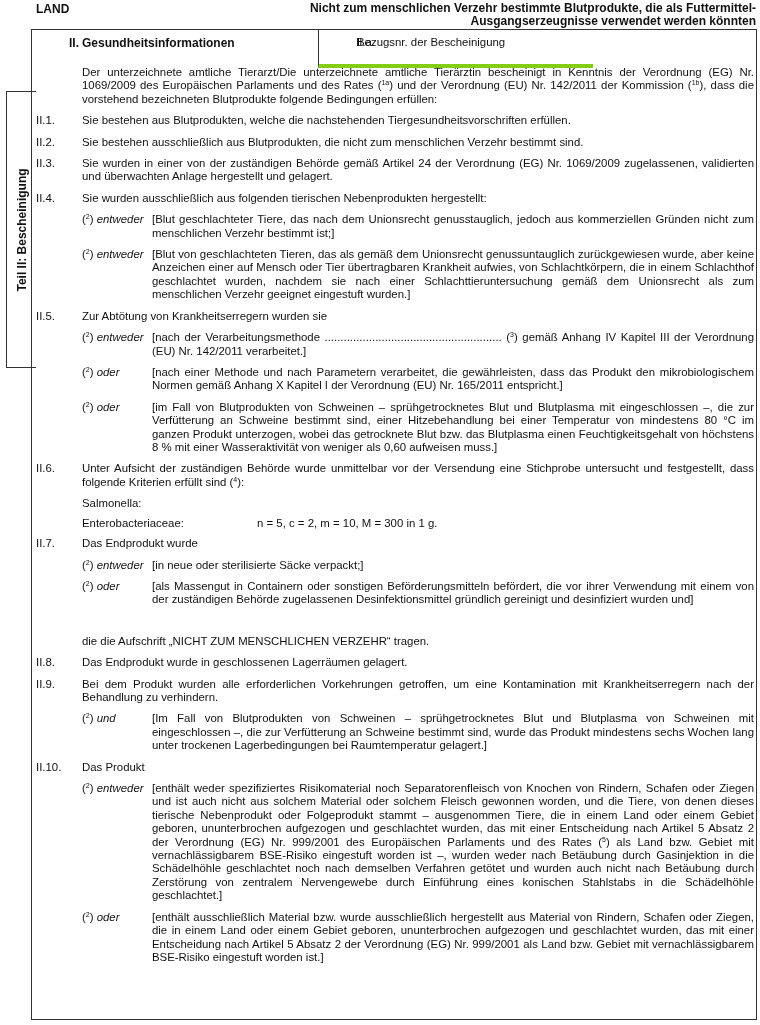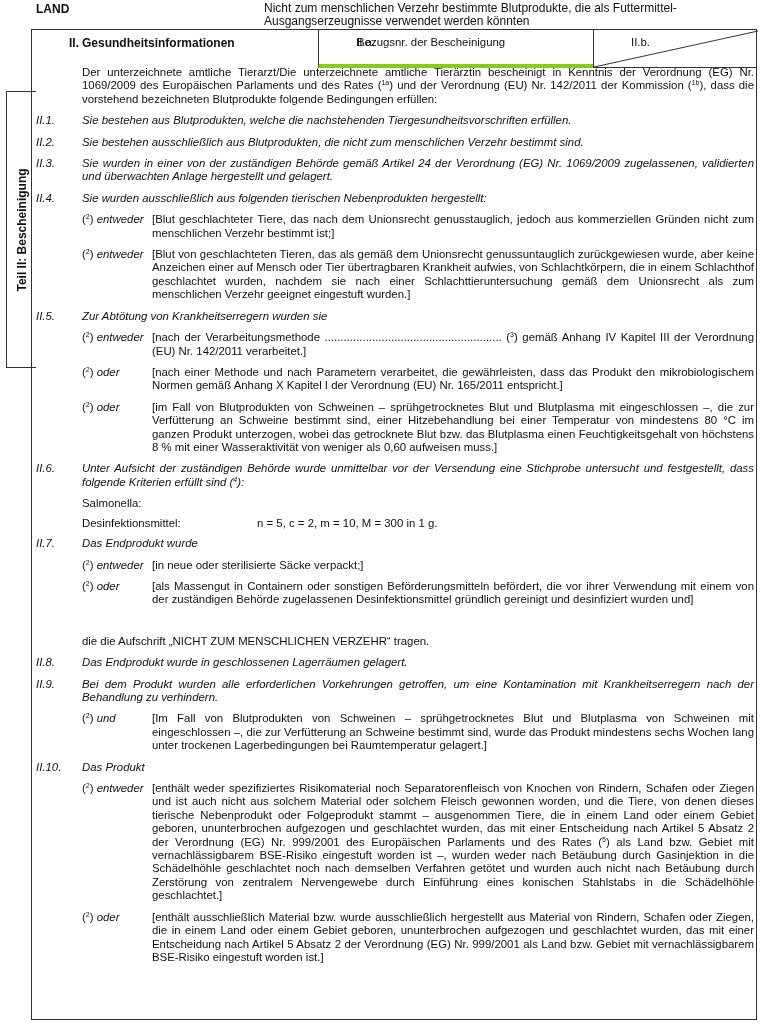--- a/index.html
+++ b/index.html
@@ -1,22 +1,22 @@
 <!DOCTYPE html>
 <html><head>
 <meta charset="utf-8">
 <style>
   html, body { margin: 0; padding: 0; background: #ffffff; }
   body {
     width: 760px; height: 1025px; position: relative; overflow: hidden;
     font-family: "Liberation Sans", sans-serif; color: #111; font-size: 11.4px;
   }
   .top-land { position: absolute; left: 36px; top: 2px; font-weight: bold; font-size: 12px; }
-  .top-title { position: absolute; right: 16px; top: 2px; width: 480px; 
-    font-weight: normal; font-size: 12px; line-height: 13px; }
+  .top-title { position: absolute; right: 4px; top: 2px; width: 480px; text-align: right;
+    font-weight: bold; font-size: 12px; line-height: 13px; }
   .frame { position: absolute; left: 31px; top: 29px; width: 726px; height: 991px;
     border: 1px solid #333; box-sizing: border-box; }
   .header-row { position: absolute; left: 0; top: 0; width: 100%; height: 38px; }
   .h-cell { position: absolute; top: 0; height: 38px; box-sizing: border-box; }
   .h-cell.c1 { left: 0; width: 286px; }
   .h-cell.c2 { left: 286px; width: 275px; border-left: 1px solid #333; border-bottom: 4px solid #84cc16; }
   .h-cell.c3 { left: 561px; width: 164px; border-left: 1px solid #333; border-bottom: 1px solid #333; }
   .h-num { position: absolute; left: 5px; top: 6px; font-weight: bold; font-size: 12px; padding-left: 32px; }
   .h-label { position: absolute; left: 50px; top: 6px; font-weight: bold; font-size: 12px; }
   .c2 .h-num, .c3 .h-num { font-weight: normal; font-size: 11.4px; left: 5px; }
@@ -24,21 +24,21 @@
   .c3 svg { position: absolute; left: 0; top: 0; }
 
   .side-box { position: absolute; left: 6px; top: 91px; width: 30px; height: 277px;
     border: 1px solid #333; border-right: none; box-sizing: border-box; background: #fff; }
   .side-label { position: absolute; left: 50%; top: 50%; transform: translate(-50%,-50%) rotate(-90deg);
     white-space: nowrap; font-weight: bold; font-size: 12px; }
 
   .content { position: absolute; left: 36px; top: 66px; width: 718px; }
   .para { position: relative; line-height: 13.4px; text-align: justify; }
   .intro { margin-left: 46px; margin-bottom: 8px; }
-  .item { display: flex; margin-bottom: 8px; font-style: italic; }
+  .item { display: flex; margin-bottom: 8px; }
   .item .num { width: 46px; flex: 0 0 46px; }
   .item .txt { flex: 1; text-align: justify; line-height: 13.4px; }
   .opt { display: flex; margin-left: 46px; margin-bottom: 8px; }
   .opt .lbl { width: 70px; flex: 0 0 70px; }
   .opt .lbl i { font-style: italic; text-align: center; }
   .opt .txt { flex: 1; text-align: justify; line-height: 13.4px; }
   .crit { display: flex; margin-left: 46px; margin-bottom: 8px; }
   .crit .k { width: 175px; flex: 0 0 175px; }
   .plain-indent { margin-left: 46px; margin-bottom: 8px; line-height: 13.4px; margin-top: 28px; }
   sup { font-size: 7px; vertical-align: 4px; line-height: 0; }
@@ -55,26 +55,20 @@
 
 <div class="frame">
   <div class="header-row">
     <div class="h-cell c1">
       <span class="h-num">II.</span>
       <span class="h-label">Gesundheitsinformationen</span>
     </div>
     <div class="h-cell c2">
       <span class="h-num">II.a.</span>
       <span class="h-label">Bezugsnr. der Bescheinigung</span>
-    </div>
-    <div class="h-cell c3">
-      <span class="h-num">II.b.</span>
-      <svg width="164" height="38">
-        <line x1="0" y1="37" x2="164" y2="1" stroke="#333" stroke-width="1"></line>
-      </svg>
     </div>
   </div>
 </div>
 
 <div class="content">
 
   <div class="para intro"><span>Der unterzeichnete amtliche Tierarzt/Die unterzeichnete amtliche Tierärztin bescheinigt in Kenntnis der Verordnung (EG) Nr. 1069/2009 des Europäischen Parlaments und des Rates (</span><sup>1a</sup><span>) und der Verordnung (EU) Nr. 142/2011 der Kommission (</span><sup>1b</sup><span>), dass die vorstehend bezeichneten Blutprodukte folgende Bedingungen erfüllen:</span></div>
 
   <div class="item">
     <span class="num">II.1.</span>
@@ -120,21 +114,21 @@
   </div>
 
   <div class="item">
     <span class="num">II.6.</span>
     <span class="txt"><span>Unter Aufsicht der zuständigen Behörde wurde unmittelbar vor der Versendung eine Stichprobe untersucht und festgestellt, dass folgende Kriterien erfüllt sind (</span><sup>4</sup><span>):</span></span>
   </div>
   <div class="crit">
     <span class="k">Salmonella:</span>
   </div>
   <div class="crit">
-    <span class="k">Desinfektionsmittel:</span>
+    <span class="k">Enterobacteriaceae:</span>
     <span>n = 5, c = 2, m = 10, M = 300 in 1 g.</span>
   </div>
 
   <div class="item">
     <span class="num">II.7.</span>
     <span class="txt">Das Endprodukt wurde</span>
   </div>
   <div class="opt">
     <span class="lbl">(<sup>2</sup>) <i>entweder</i></span>
     <span class="txt">[in neue oder sterilisierte Säcke verpackt;]</span>

